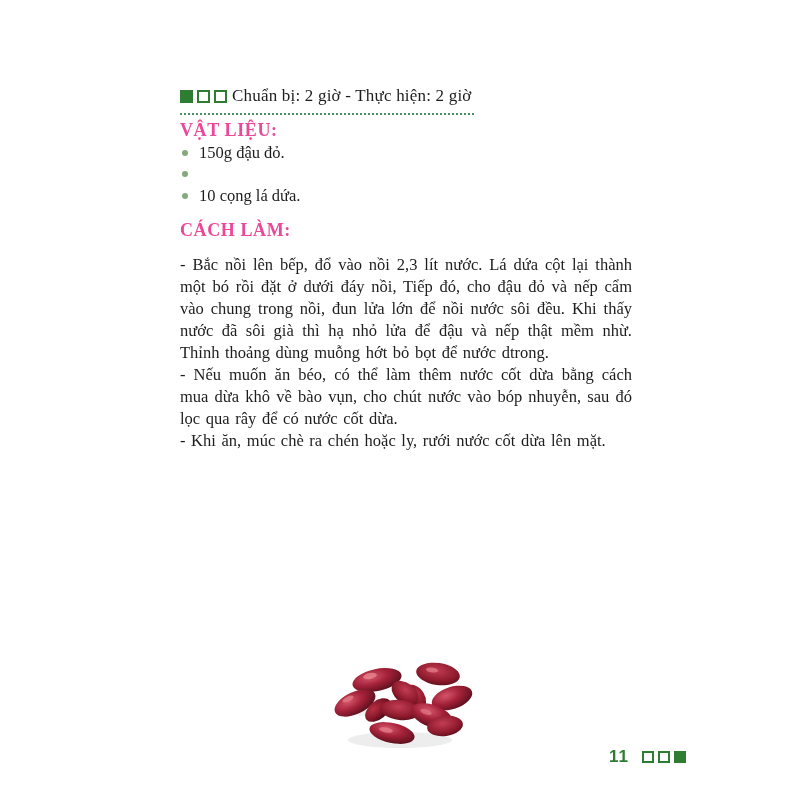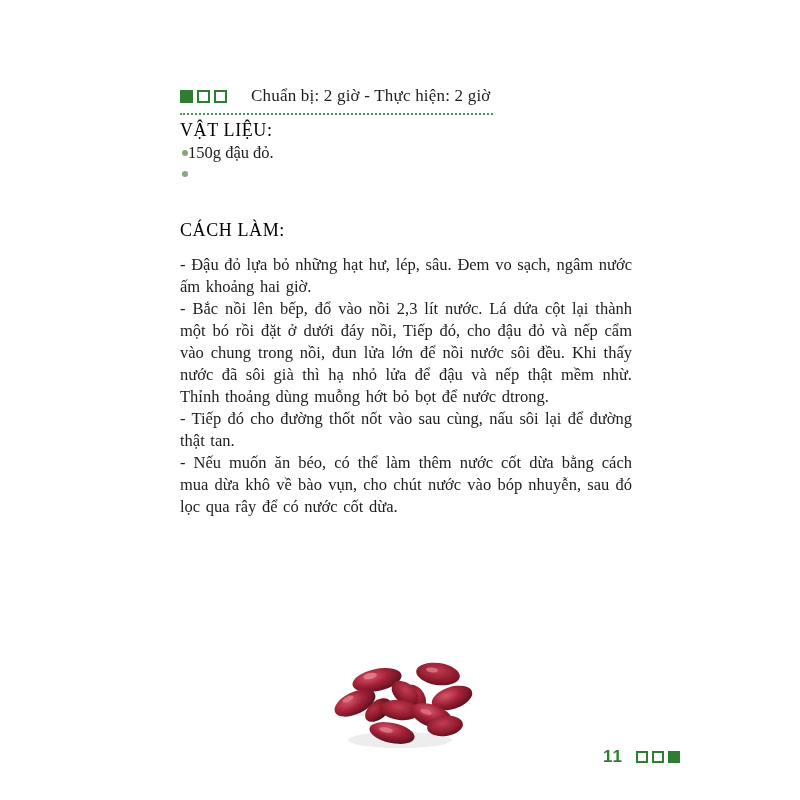--- a/index.html
+++ b/index.html
@@ -3,54 +3,54 @@
 <meta charset="utf-8">
 <style>
   html,body{margin:0;padding:0;}
   body{
     width:800px;height:800px;position:relative;background:#ffffff;
     font-family:"Liberation Serif", serif;color:#1d1d1d;overflow:hidden;
   }
   
   .header-line{
     position:absolute;left:180px;top:86px;
-    display:flex;align-items:center;gap:24px;
+    display:flex;align-items:center;gap:5px;
     border-bottom:2px dotted #4a9162;padding-bottom:7px;padding-right:2px;
   }
   .squares{display:flex;gap:4px;align-items:center;}
   .sq{width:13px;height:13px;border:2px solid #2e7d32;box-sizing:border-box;display:inline-block;background:#fff;}
   .sq.filled{background:#2e7d32;}
   .sq.small{width:12px;height:12px;}
   .header-text{font-size:17px;letter-spacing:0.2px;white-space:nowrap;}
 
   
   .section-heading{
-    position:absolute;left:180px;color:#000000;font-weight:normal;
+    position:absolute;left:180px;color:#ec4899;font-weight:bold;
     font-size:18px;letter-spacing:0.6px;white-space:nowrap;
   }
   #vat-lieu{top:120px;}
   #cach-lam{top:220px;}
 
   
   .ingredients{position:absolute;left:182px;top:142px;}
-  .ingredient{display:flex;align-items:center;height:21.5px;font-size:16.5px;}
+  .ingredient{display:flex;align-items:center;gap:11px;height:21.5px;font-size:16.5px;}
   .dot{width:6px;height:6px;border-radius:50%;background:#84aa7c;flex:0 0 auto;}
 
   
   .instructions{
     position:absolute;left:180px;top:254px;width:452px;
     font-size:16.5px;line-height:22px;text-align:justify;
   }
   .instructions p{margin:0;word-spacing:1.5px;}
 
   
   .beans{position:absolute;left:330px;top:656px;width:156px;height:104px;}
 
   
-  .footer{position:absolute;top:747px;right:120px;display:flex;align-items:center;gap:13px;}
+  .footer{position:absolute;top:747px;right:114px;display:flex;align-items:center;gap:13px;}
   .page-num{
     color:#2e7d32;font-weight:bold;font-size:17px;
     font-family:"Liberation Sans", sans-serif;letter-spacing:1px;
   }
 </style>
 </head>
 <body>
 
 <div class="header-line">
   <span class="squares">
@@ -63,28 +63,31 @@
 
 <div class="section-heading" id="vat-lieu">VẬT LIỆU:</div>
 <div class="ingredients">
   <div class="ingredient">
     <span class="dot"></span>
     <span>150g đậu đỏ.</span>
   </div>
   <div class="ingredient">
     <span class="dot"></span>
   </div>
+  <div class="ingredient">
+    <span class="dot"></span>
+    <span>10 cọng lá dứa.</span>
+  </div>
 </div>
 
 <div class="section-heading" id="cach-lam">CÁCH LÀM:</div>
 <div class="instructions">
-  <p>- Đậu đỏ lựa bỏ những hạt hư, lép, sâu. Đem vo sạch, ngâm nước ấm khoảng hai giờ.</p>
   <p>- Bắc nồi lên bếp, đổ vào nồi 2,3 lít nước. Lá dứa cột lại thành một bó rồi đặt ở dưới đáy nồi, Tiếp đó, cho đậu đỏ và nếp cẩm vào chung trong nồi, đun lửa lớn để nồi nước sôi đều. Khi thấy nước đã sôi già thì hạ nhỏ lửa để đậu và nếp thật mềm nhừ. Thỉnh thoảng dùng muỗng hớt bỏ bọt để nước dtrong.</p>
-  <p>- Tiếp đó cho đường thốt nốt vào sau cùng, nấu sôi lại để đường thật tan.</p>
   <p>- Nếu muốn ăn béo, có thể làm thêm nước cốt dừa bằng cách mua dừa khô về bào vụn, cho chút nước vào bóp nhuyễn, sau đó lọc qua rây để có nước cốt dừa.</p>
+  <p>- Khi ăn, múc chè ra chén hoặc ly, rưới nước cốt dừa lên mặt.</p>
 </div>
 
 <div class="beans">
   <svg width="156" height="104" viewBox="0 0 156 104" xmlns="http://www.w3.org/2000/svg">
     <defs>
       <radialGradient id="beanA" cx="38%" cy="32%" r="80%">
         <stop offset="0%" stop-color="#d4556a"></stop>
         <stop offset="45%" stop-color="#a32138"></stop>
         <stop offset="100%" stop-color="#4a0c16"></stop>
       </radialGradient>

